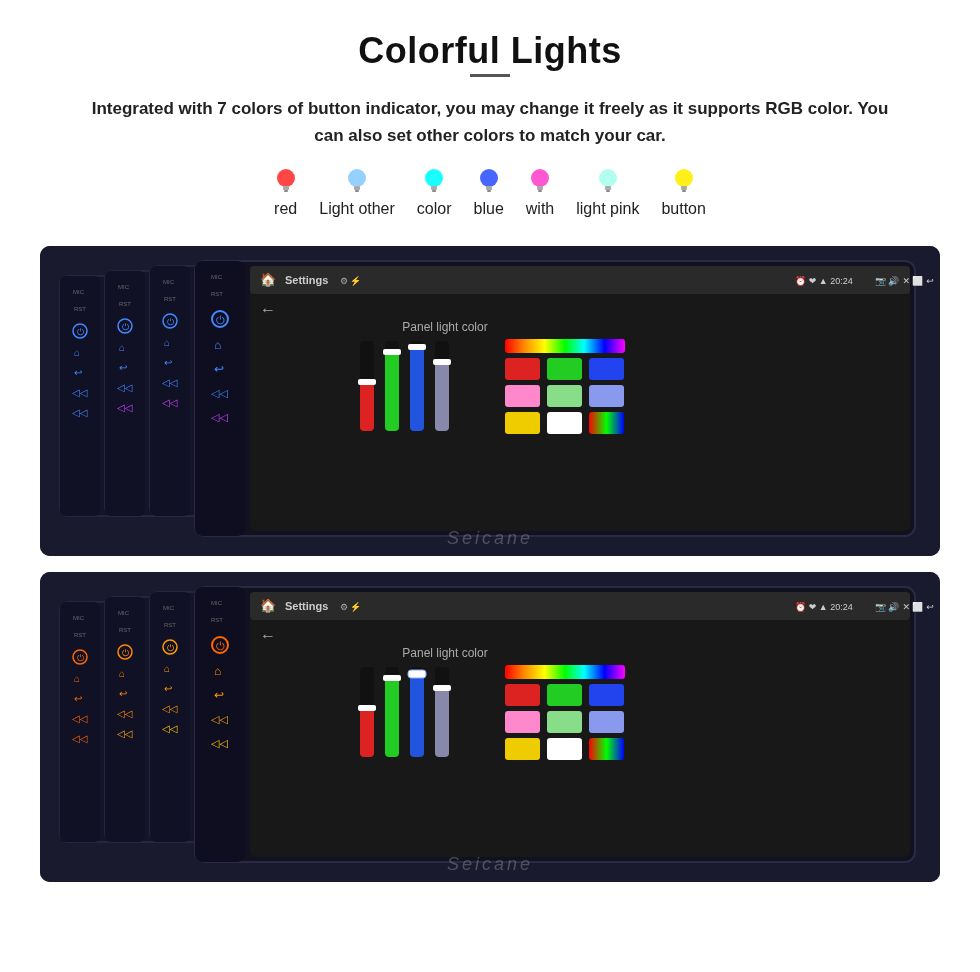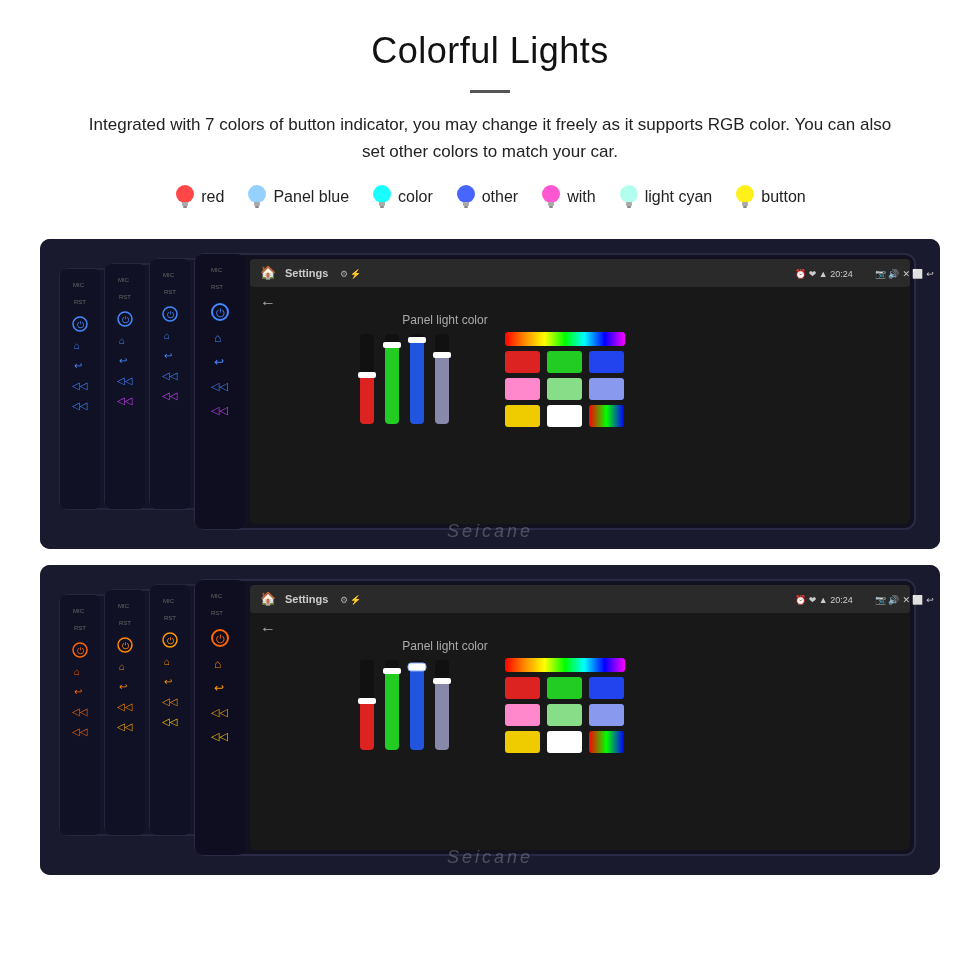--- a/index.html
+++ b/index.html
@@ -13,57 +13,59 @@
 
     .page-wrapper {
       width: 980px;
       background: #fff;
       padding: 30px 40px 30px 40px;
     }
 
     .title {
       text-align: center;
       font-size: 36px;
-      font-weight: 400;
+      font-weight: 700;
       color: #111;
-      margin-bottom: 18px;
+      margin-bottom: 2px;
       letter-spacing: 0.5px;
     }
 
     .title-divider {
       width: 40px;
       height: 3px;
       background: #555;
       margin: 0 auto 18px auto;
     }
 
     .description {
       text-align: center;
       font-size: 17px;
       color: #222;
       line-height: 1.6;
       max-width: 820px;
       margin: 0 auto 18px auto;
+      font-weight: bold;
     }
 
     .color-row {
       display: flex;
       justify-content: center;
       align-items: center;
       gap: 22px;
       margin-bottom: 28px;
       flex-wrap: wrap;
     }
 
     .color-item {
       display: flex;
       align-items: center;
       gap: 5px;
       font-size: 16px;
       color: #222;
+      flex-direction: column;
     }
 
     .bulb-icon {
       width: 22px;
       height: 28px;
       display: inline-block;
     }
 
   </style>
 </head>
@@ -86,57 +88,57 @@
       </svg>
       <span>red</span>
     </div>
 
     <div class="color-item">
       <svg class="bulb-icon" viewBox="0 0 22 28" fill="none" xmlns="http://www.w3.org/2000/svg">
         <ellipse cx="11" cy="11" rx="9" ry="9" fill="#88ccff" opacity="0.9"></ellipse>
         <rect x="8" y="19" width="6" height="4" rx="1" fill="#aaa"></rect>
         <rect x="9" y="23" width="4" height="2" rx="1" fill="#888"></rect>
       </svg>
-      <span>Panel blue</span>
+      <span>Light other</span>
     </div>
 
     <div class="color-item">
       <svg class="bulb-icon" viewBox="0 0 22 28" fill="none" xmlns="http://www.w3.org/2000/svg">
         <ellipse cx="11" cy="11" rx="9" ry="9" fill="#00ffff" opacity="0.9"></ellipse>
         <rect x="8" y="19" width="6" height="4" rx="1" fill="#aaa"></rect>
         <rect x="9" y="23" width="4" height="2" rx="1" fill="#888"></rect>
       </svg>
       <span>color</span>
     </div>
 
     <div class="color-item">
       <svg class="bulb-icon" viewBox="0 0 22 28" fill="none" xmlns="http://www.w3.org/2000/svg">
         <ellipse cx="11" cy="11" rx="9" ry="9" fill="#3355ff" opacity="0.9"></ellipse>
         <rect x="8" y="19" width="6" height="4" rx="1" fill="#aaa"></rect>
         <rect x="9" y="23" width="4" height="2" rx="1" fill="#888"></rect>
       </svg>
-      <span>other</span>
+      <span>blue</span>
     </div>
 
     <div class="color-item">
       <svg class="bulb-icon" viewBox="0 0 22 28" fill="none" xmlns="http://www.w3.org/2000/svg">
         <ellipse cx="11" cy="11" rx="9" ry="9" fill="#ff44cc" opacity="0.9"></ellipse>
         <rect x="8" y="19" width="6" height="4" rx="1" fill="#aaa"></rect>
         <rect x="9" y="23" width="4" height="2" rx="1" fill="#888"></rect>
       </svg>
       <span>with</span>
     </div>
 
     <div class="color-item">
       <svg class="bulb-icon" viewBox="0 0 22 28" fill="none" xmlns="http://www.w3.org/2000/svg">
         <ellipse cx="11" cy="11" rx="9" ry="9" fill="#aaffee" opacity="0.9"></ellipse>
         <rect x="8" y="19" width="6" height="4" rx="1" fill="#aaa"></rect>
         <rect x="9" y="23" width="4" height="2" rx="1" fill="#888"></rect>
       </svg>
-      <span>light cyan</span>
+      <span>light pink</span>
     </div>
 
     <div class="color-item">
       <svg class="bulb-icon" viewBox="0 0 22 28" fill="none" xmlns="http://www.w3.org/2000/svg">
         <ellipse cx="11" cy="11" rx="9" ry="9" fill="#ffee00" opacity="0.9"></ellipse>
         <rect x="8" y="19" width="6" height="4" rx="1" fill="#aaa"></rect>
         <rect x="9" y="23" width="4" height="2" rx="1" fill="#888"></rect>
       </svg>
       <span>button</span>
     </div>

